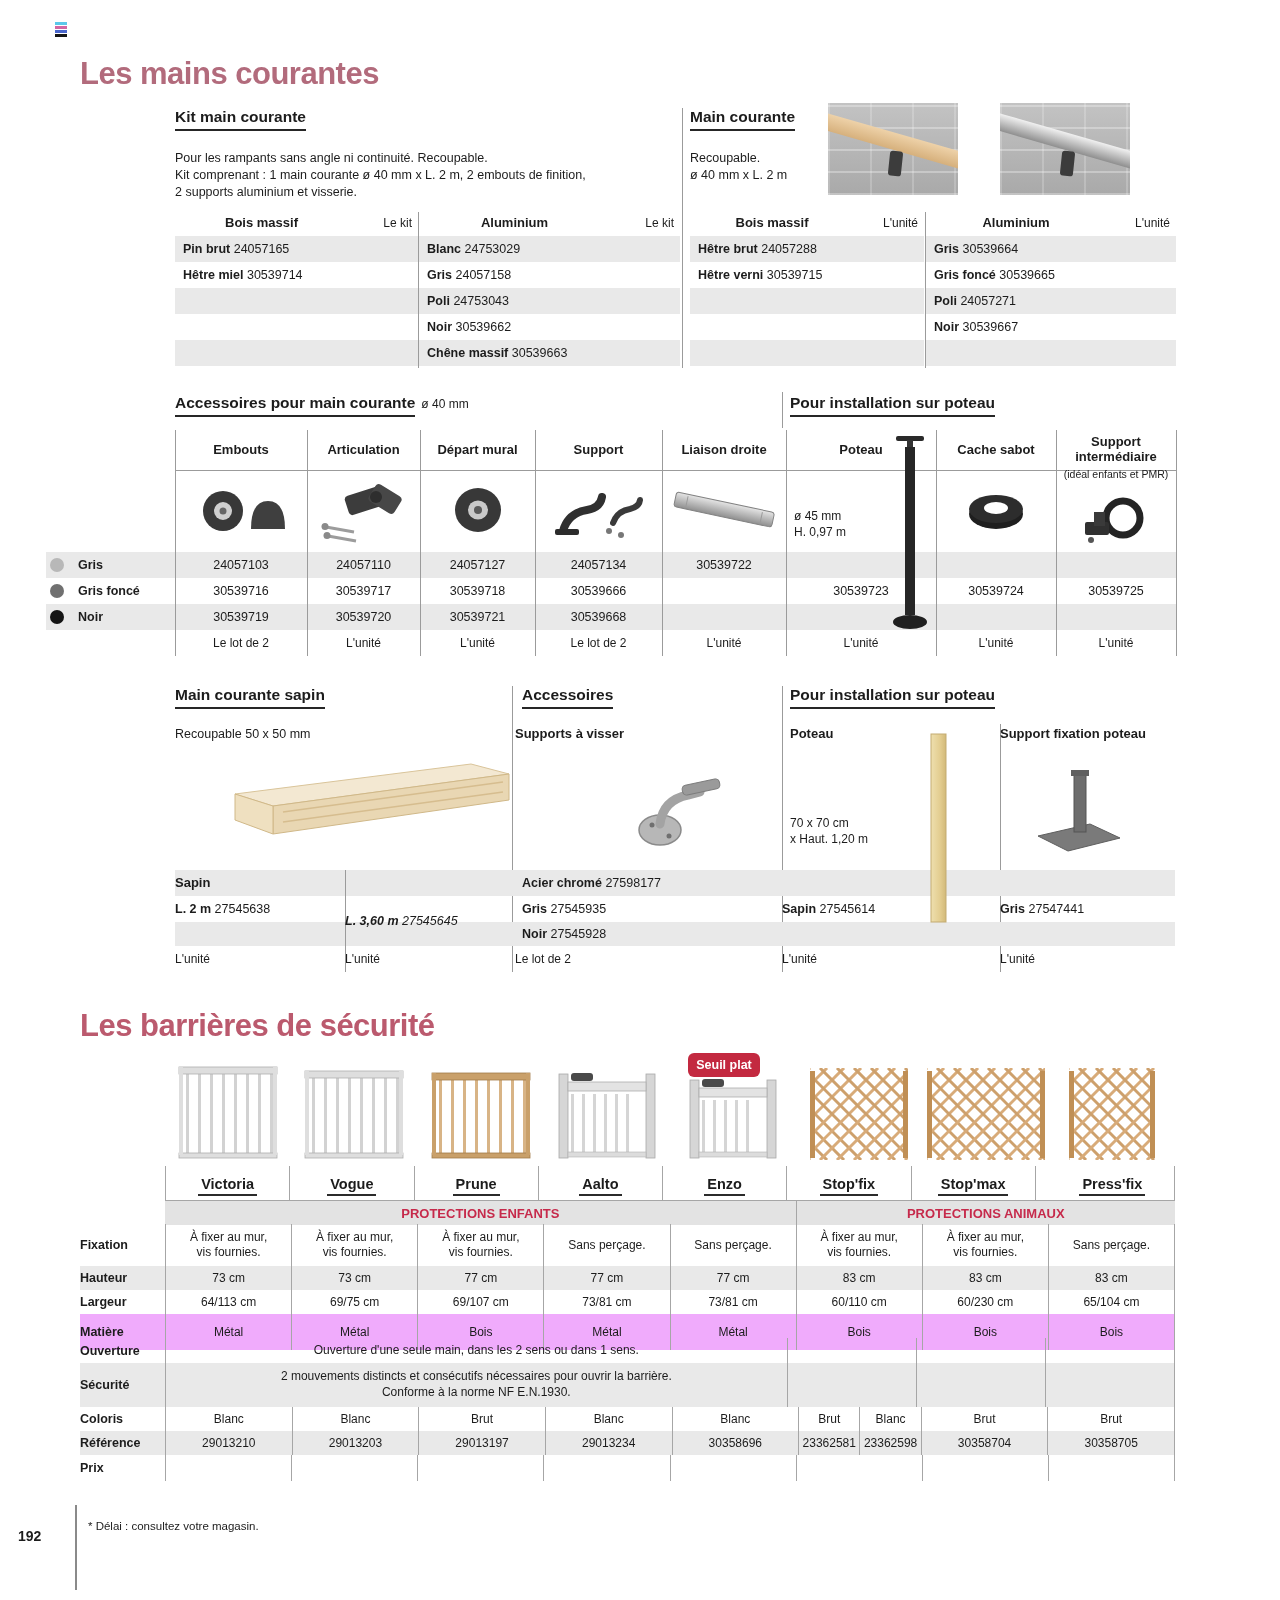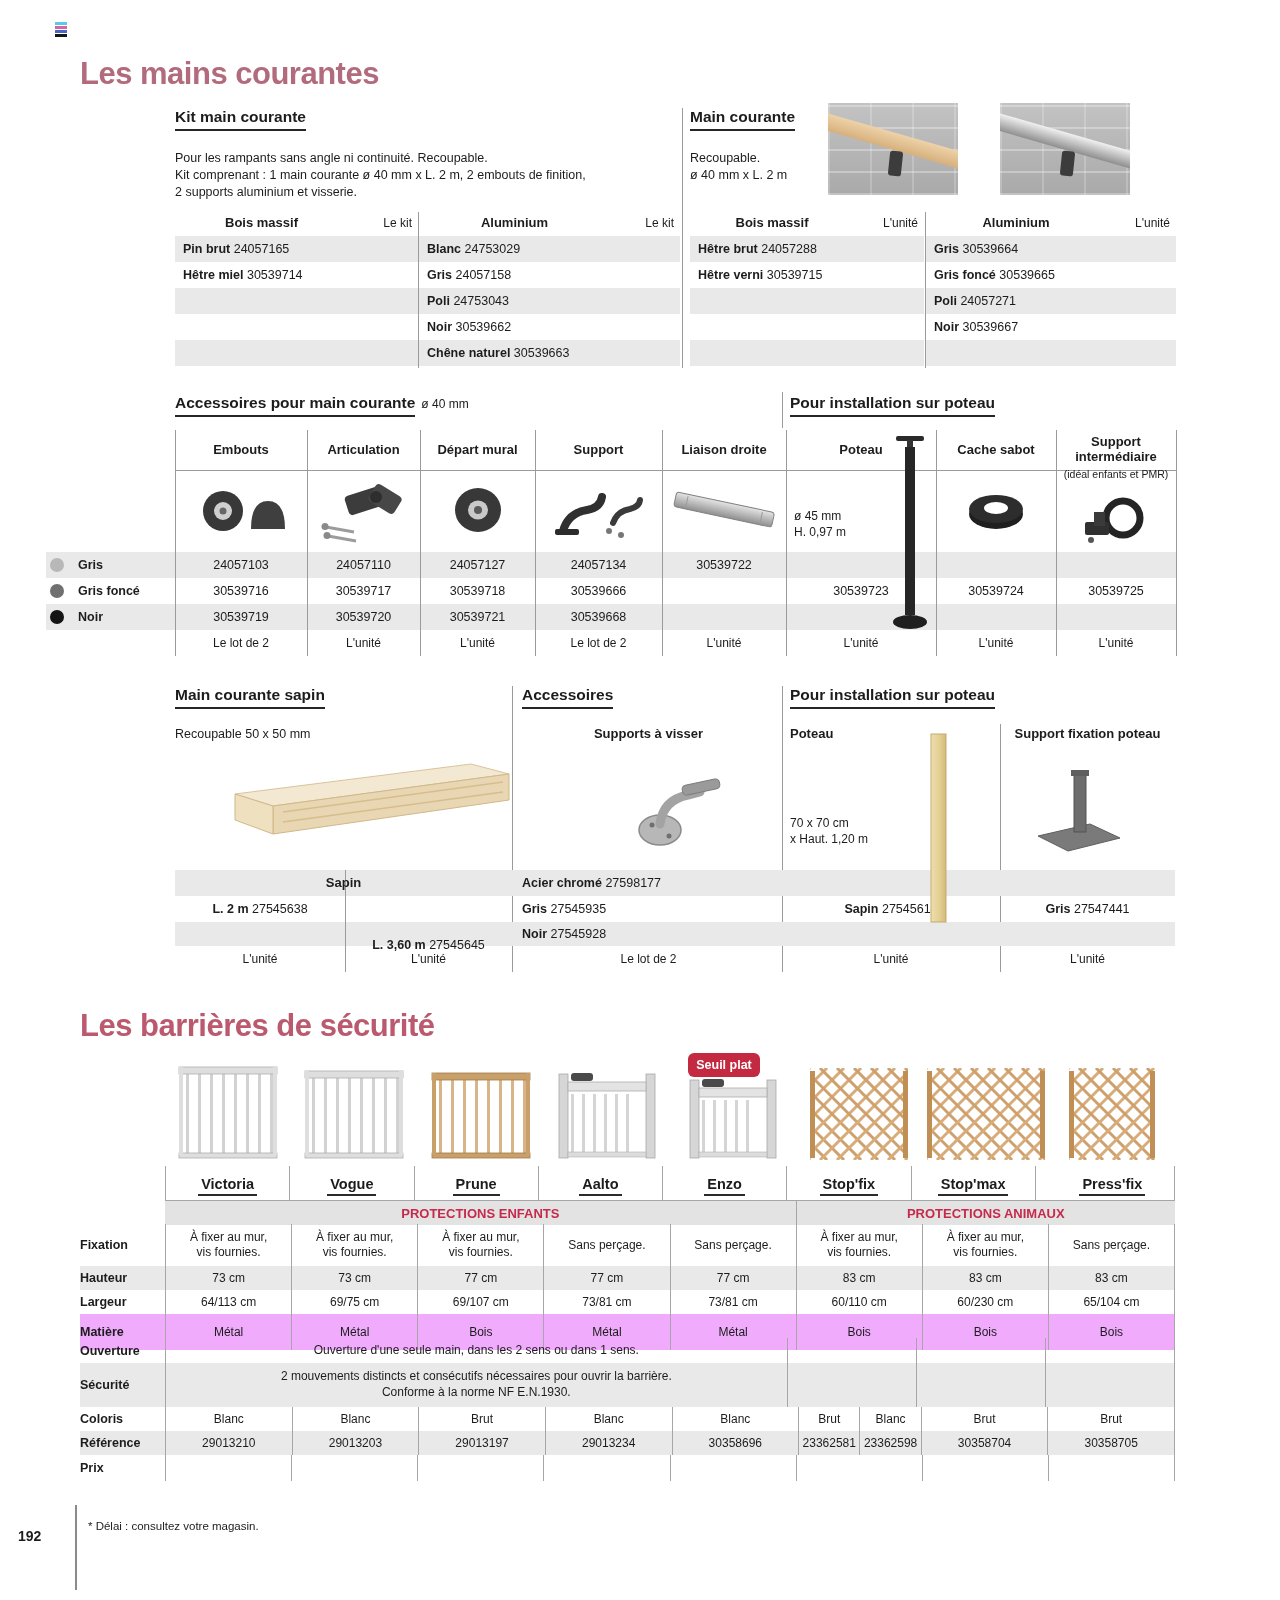--- a/index.html
+++ b/index.html
@@ -25,21 +25,21 @@
   .acch{position:absolute;display:flex;align-items:center;justify-content:center;
         text-align:center;font-weight:bold;font-size:13px;line-height:1.15;}
   .accp{position:absolute;display:flex;flex-direction:column;align-items:center;justify-content:center;}
   .accc{position:absolute;text-align:center;font-size:12.5px;line-height:26px;white-space:nowrap;overflow:hidden;}
   .accu{position:absolute;text-align:center;font-size:12px;line-height:26px;}
   .dot{position:absolute;width:14px;height:14px;border-radius:50%;}
   .leglabel{position:absolute;font-weight:bold;font-size:12.5px;line-height:26px;}
   .specnote{position:absolute;font-size:12px;line-height:1.35;white-space:pre-line;margin-top:20px;}
   .smallnote{font-size:10.5px;font-weight:normal;}
   .cellpair{font-size:12.5px;}
-  .ctr{text-align:center;}
+  .ctr{}
   
   .badge{position:absolute;color:#fff;font-size:12.5px;font-weight:bold;border-radius:6px;
          display:flex;align-items:center;justify-content:center;}
   .gaterow{position:absolute;display:flex;}
   .gatecell{flex:1;display:flex;align-items:flex-end;justify-content:center;}
   .bnames{position:absolute;display:flex;}
   .bnamecell{flex:1;display:flex;align-items:flex-end;justify-content:center;border-left:1px solid #a6a6a6;padding-bottom:4px;}
   .bnamecell:last-child{border-right:1px solid #a6a6a6;padding-left:15px;}
   .bname{display:inline-block;border-bottom:2px solid #2b2b2b;padding:0 3px 2px;font-size:14.5px;font-weight:bold;}
   .bcatrow{position:absolute;display:flex;background:#e3e3e3;border-top:1px solid #a6a6a6;}
@@ -119,21 +119,21 @@
     </div>
   <div id="kit-g1" class="tgroup" style="left:419px;top:212px;width:261px;">
       <div class="ghead">
         <span class="glabel">Aluminium</span>
         <span class="gunit">Le kit</span>
       </div>
       <div class="trow stripe"><span class="b">Blanc</span> <span>24753029</span></div>
       <div class="trow"><span class="b">Gris</span> <span>24057158</span></div>
       <div class="trow stripe"><span class="b">Poli</span> <span>24753043</span></div>
       <div class="trow"><span class="b">Noir</span> <span>30539662</span></div>
-      <div class="trow stripe"><span class="b">Chêne naturel</span> <span>30539663</span></div>
+      <div class="trow stripe"><span class="b">Chêne massif</span> <span>30539663</span></div>
     </div>
   <div class="vline" style="left:418px;top:212px;height:156px;"></div>
 
   <div id="mc-g0" class="tgroup" style="left:690px;top:212px;width:234px;">
       <div class="ghead">
         <span class="glabel">Bois massif</span>
         <span class="gunit">L'unité</span>
       </div>
       <div class="trow stripe"><span class="b">Hêtre brut</span> <span>24057288</span></div>
       <div class="trow"><span class="b">Hêtre verni</span> <span>30539715</span></div>
@@ -347,21 +347,21 @@
   <div class="vline" style="left:345px;top:870px;height:102px;"></div>
 
   <div class="abs b ctr" style="left:175px;top:870px;width:337px;line-height:26px;font-size:13px;">Sapin</div>
   <div class="abs cellpair" style="left:522px;top:870px;line-height:26px;">
     <span class="b">Acier chromé</span>&nbsp;<span>27598177</span>
   </div>
 
   <div class="abs cellpair ctr" style="left:175px;top:896px;width:170px;line-height:26px;">
     <span class="b">L. 2 m</span>&nbsp;<span>27545638</span>
   </div>
-  <div class="abs cellpair ctr" style="left:345px;top:932px;width:167px;line-height:26px;">
+  <div class="abs cellpair ctr" style="left:345px;top:908px;width:167px;line-height:26px;font-style:italic;">
     <span class="b">L. 3,60 m</span>&nbsp;<span>27545645</span>
   </div>
   <div class="abs cellpair" style="left:522px;top:896px;line-height:26px;">
     <span class="b">Gris</span>&nbsp;<span>27545935</span>
   </div>
   <div class="abs cellpair ctr" style="left:782px;top:896px;width:218px;line-height:26px;">
     <span class="b">Sapin</span>&nbsp;<span>27545614</span>
   </div>
   <div class="abs cellpair ctr" style="left:1000px;top:896px;width:175px;line-height:26px;">
     <span class="b">Gris</span>&nbsp;<span>27547441</span>

